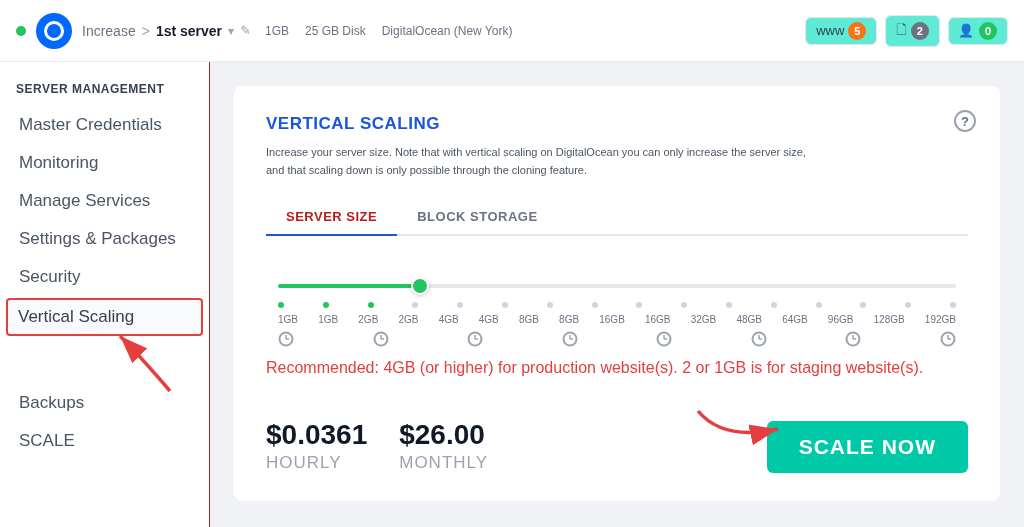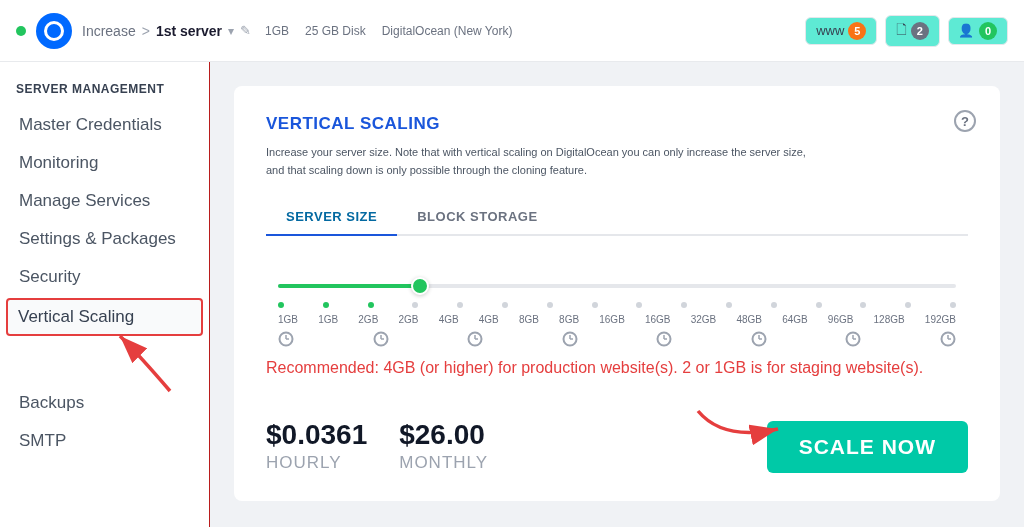--- a/index.html
+++ b/index.html
@@ -37,21 +37,21 @@
     
     .main { flex: 1; padding: 24px; overflow-y: auto; }
     .card { background: #fff; border-radius: 8px; padding: 28px 32px; position: relative; }
     .card-title { font-size: 17px; font-weight: 700; color: #1a56db; letter-spacing: 0.5px; margin-bottom: 10px; text-transform: uppercase; }
     .card-desc { font-size: 11px; color: #4b5563; line-height: 1.6; max-width: 560px; margin-bottom: 22px; }
     .help-icon { position: absolute; top: 24px; right: 24px; width: 22px; height: 22px; border-radius: 50%; border: 2px solid #9ca3af; display: flex; align-items: center; justify-content: center; color: #6b7280; font-size: 13px; font-weight: 700; cursor: pointer; }
 
     
     .tabs { display: flex; gap: 0; border-bottom: 2px solid #e5e7eb; margin-bottom: 28px; }
     .tab { padding: 8px 20px 10px; font-size: 13px; font-weight: 600; color: #6b7280; cursor: pointer; border-bottom: 2px solid transparent; margin-bottom: -2px; letter-spacing: 0.5px; text-transform: uppercase; }
-    .tab.active { color: #0369a1; border-bottom-color: #1a56db; }
+    .tab.active { color: #b91c1c; border-bottom-color: #1a56db; }
 
     
     .slider-section { padding: 10px 0 0; }
     .slider-track-container { position: relative; padding: 0 12px; margin-bottom: 8px; }
     .slider-line { height: 4px; background: #e5e7eb; border-radius: 2px; position: relative; margin: 10px 0; }
     .slider-filled { height: 4px; background: #22c55e; border-radius: 2px; position: absolute; left: 0; top: 0; width: 22%; }
     .slider-thumb { width: 18px; height: 18px; background: #22c55e; border-radius: 50%; position: absolute; top: -7px; left: 21%; transform: translateX(-50%); border: 2px solid #fff; box-shadow: 0 1px 4px rgba(0,0,0,0.2); }
     .slider-dots { display: flex; justify-content: space-between; position: relative; margin: 0 0; }
     .slider-dot { width: 6px; height: 6px; background: #d1d5db; border-radius: 50%; margin-top: 4px; }
     .slider-dot.active-dot { background: #22c55e; }
@@ -137,21 +137,21 @@
             <polygon points="0 0, 8 3, 0 6" fill="#e53e3e"></polygon>
           </marker>
         </defs>
         <path d="M60,65 Q30,30 10,10" stroke="#e53e3e" stroke-width="3.5" fill="none" marker-end="url(#arrowhead)"></path>
       </svg>
     </div>
     <div class="sidebar-item" style="margin-top: 48px; align-items: flex-end;">
       <span>Backups</span>
     </div>
     <div class="sidebar-item">
-      <span>SMTP</span>
+      <span>SCALE</span>
     </div>
   </div>
 
   <div class="main">
     <div class="card">
       <div class="card-title">VERTICAL SCALING</div>
       <div class="card-desc">Increase your server size. Note that with vertical scaling on DigitalOcean you can only increase the server size, and that scaling down is only possible through the cloning feature.</div>
       <div class="help-icon">?</div>
 
       <div class="tabs">

